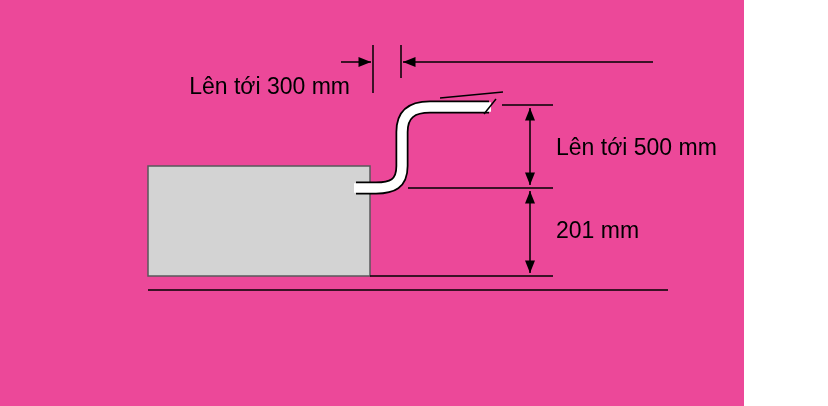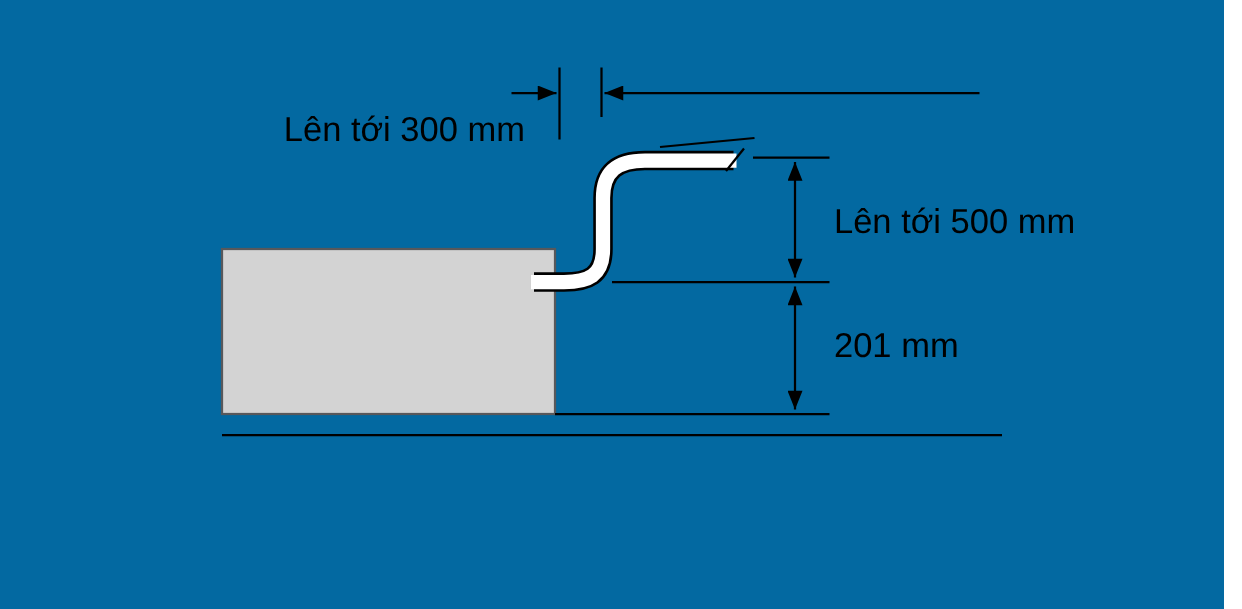--- a/index.html
+++ b/index.html
@@ -3,23 +3,23 @@
 <meta charset="utf-8">
 <style>
   html, body {
     margin: 0;
     padding: 0;
     background: #ffffff;
     font-family: "Liberation Sans", sans-serif;
   }
   .stage {
     position: relative;
-    width: 816px;
+    width: 744px;
     height: 406px;
-    background: #0369a1;
+    background: #ec4899;
     overflow: hidden;
   }
   svg text {
     font-family: "Liberation Sans", sans-serif;
     font-size: 23px;
     fill: #000000;
   }
   .thin-line {
     stroke: #000000;
     stroke-width: 1.5;

